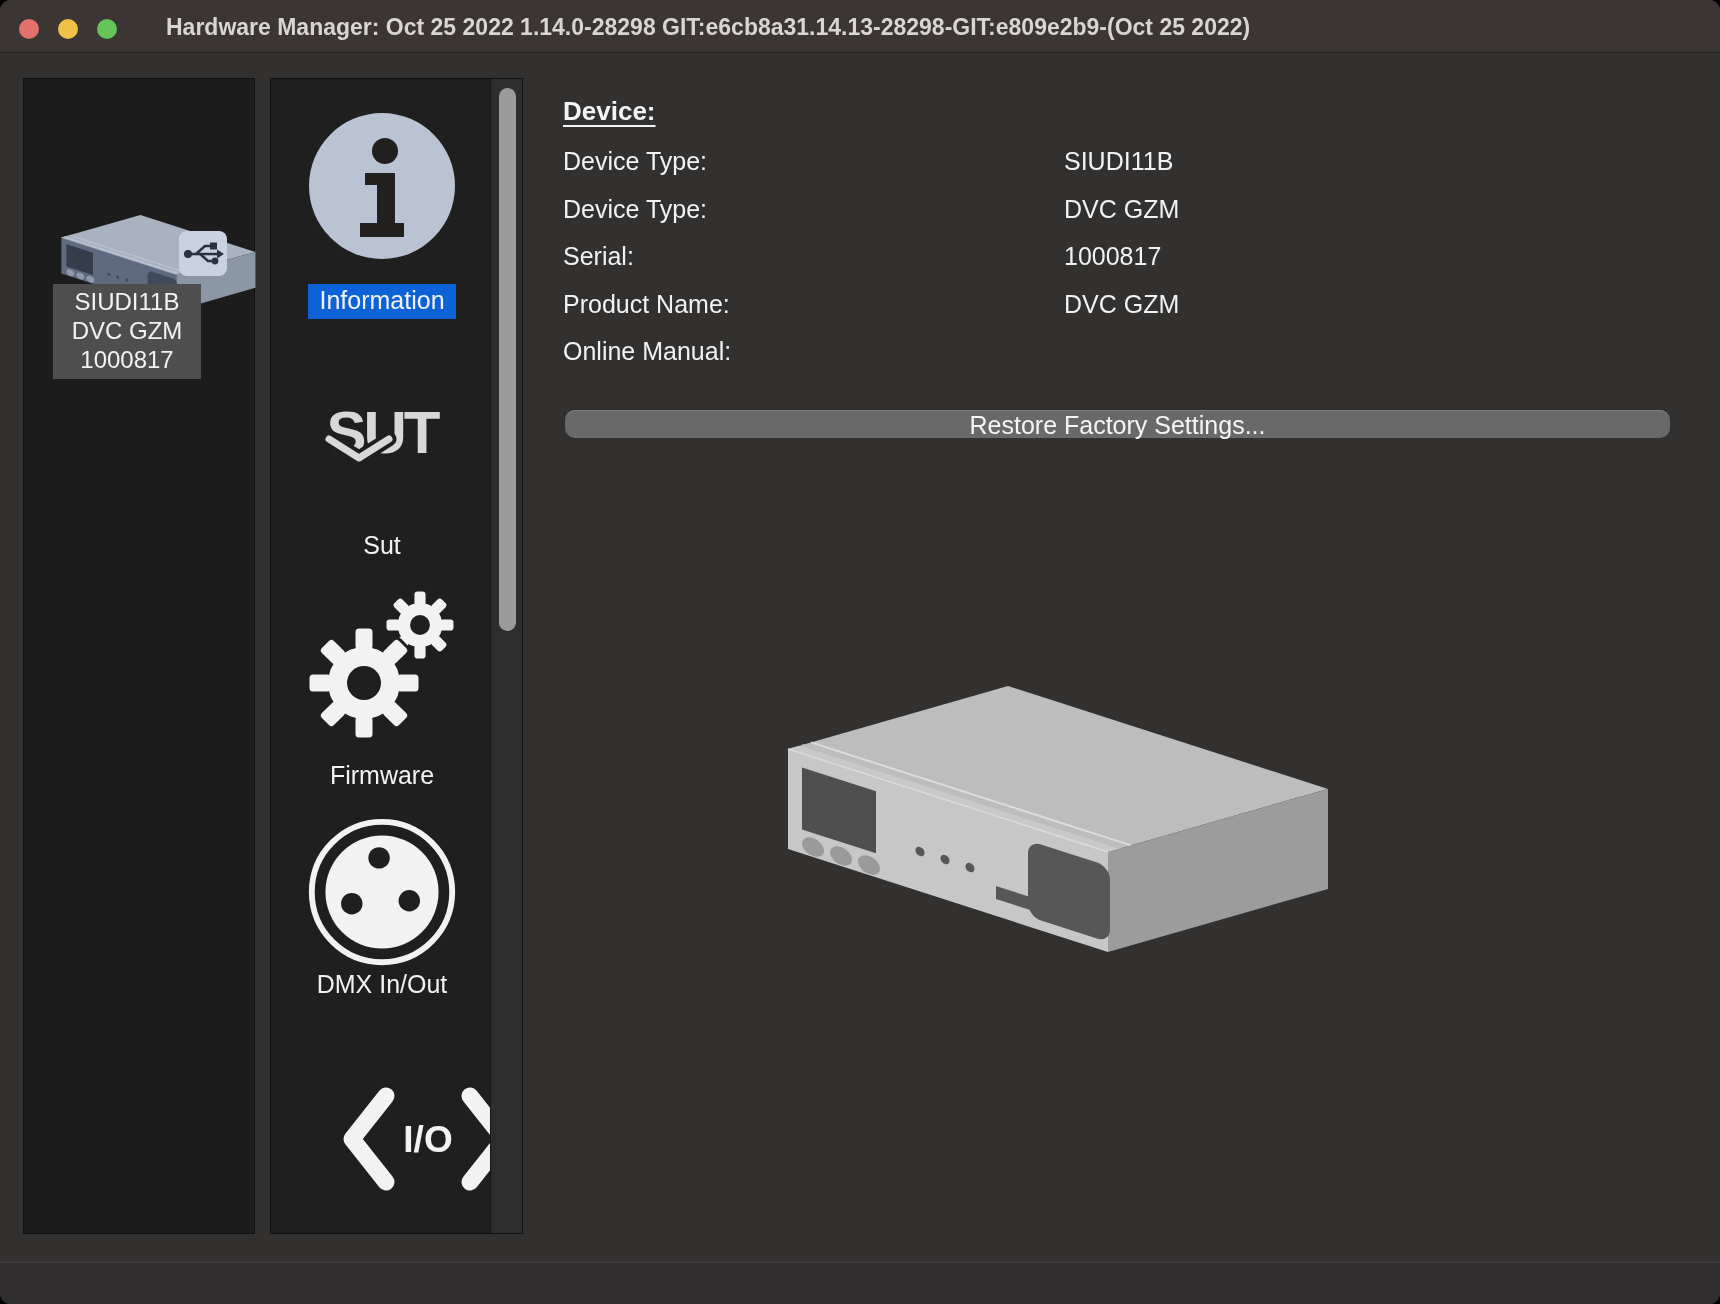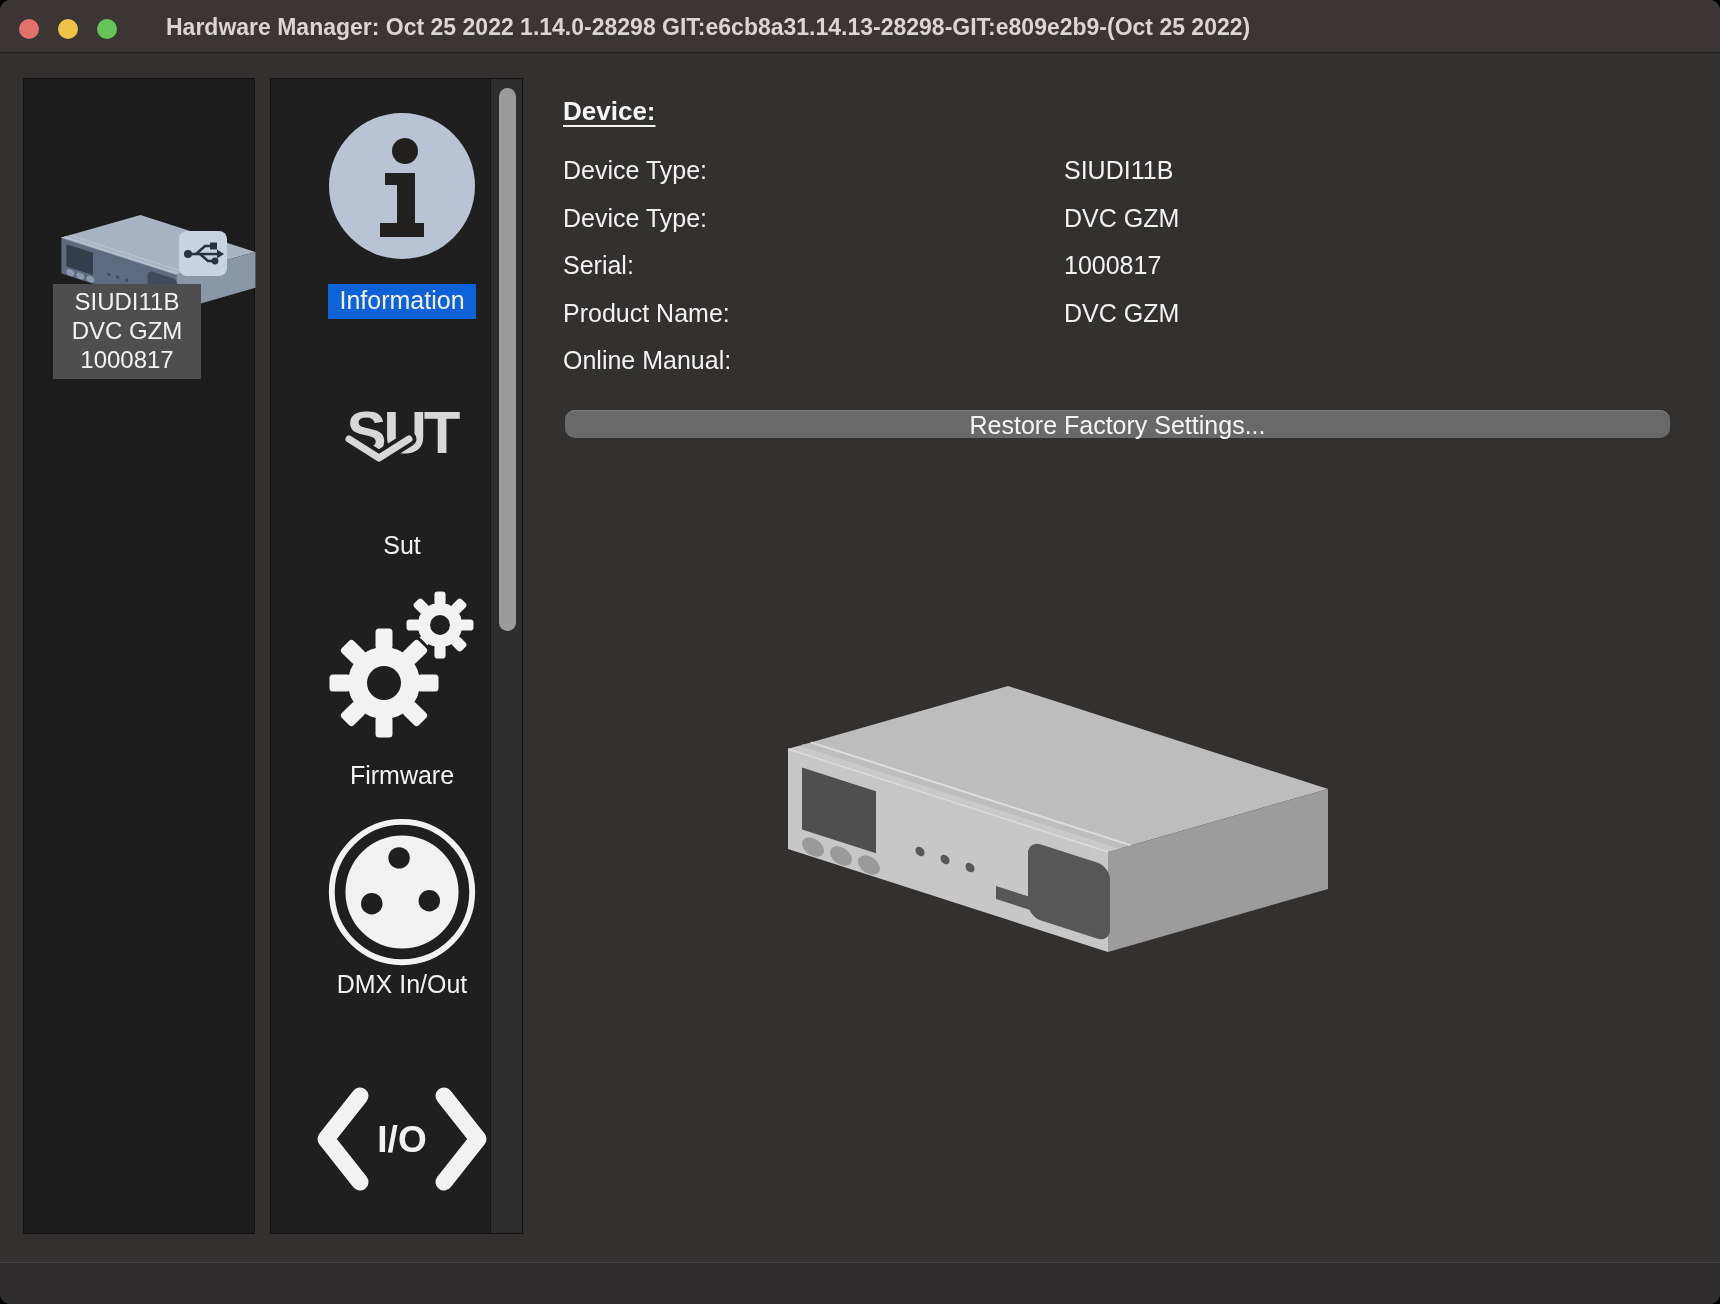--- a/index.html
+++ b/index.html
@@ -14,31 +14,31 @@
   #title-text{position:absolute;left:166px;top:0;height:52px;line-height:54px;font-size:23px;font-weight:bold;color:#d8d5d3;white-space:nowrap;}
   
   .panel{position:absolute;top:78px;height:1156px;background:#1d1c1c;border:1px solid #131212;box-sizing:border-box;}
   #device-list-panel{left:23px;width:232px;}
   #menu-panel{left:270px;width:253px;background:#201f1f;}
   
   #thumb-svg{position:absolute;left:5px;top:110px;}
   #usb-badge{position:absolute;left:155px;top:152px;width:48px;height:45px;}
   #device-label{position:absolute;left:29px;top:205px;width:148px;background:#4e4e4e;color:#f2f2f2;text-align:center;font-size:24px;line-height:29px;padding:3px 0 5px 0;}
   
-  .menu-item{position:absolute;left:0;width:222px;display:flex;justify-content:center;margin-left:20px;}
+  .menu-item{position:absolute;left:0;width:222px;display:flex;justify-content:center;}
   .menu-label{color:#f2f2f2;font-size:25px;white-space:nowrap;}
   .menu-label.selected{background:#0e62d8;padding:2px 11px 4px 11px;}
   
   #menu-scroll-track{position:absolute;right:0;top:0;width:31px;height:100%;background:#2e2d2d;border-left:1px solid #151515;}
   #menu-scroll-thumb{position:absolute;left:8px;top:9px;width:17px;height:543px;border-radius:9px;background:#9b9b9b;}
   
   #main{position:absolute;left:524px;top:78px;width:1196px;height:1156px;}
   #section-heading{position:absolute;left:39px;top:18px;font-size:26px;font-weight:bold;color:#f4f4f4;text-decoration:underline;text-underline-offset:5px;}
   #info-rows{position:absolute;left:39px;top:69px;width:1120px;}
-  .info-row{height:47.5px;display:flex;align-items:center;font-size:25px;color:#f2f2f2;}
+  .info-row{height:47.5px;display:flex;font-size:25px;color:#f2f2f2;}
   .info-row .val{position:absolute;left:501px;}
   .info-row{position:relative;}
   #restore-btn{position:absolute;left:41px;top:332px;width:1105px;height:28px;background:#696969;border:none;border-radius:10px;color:#f5f5f5;font-size:25px;font-family:"Liberation Sans",sans-serif;box-shadow:inset 0 1px 0 #7d7d7d;}
   #main-device-svg{position:absolute;left:174px;top:536px;}
   
   #footer{position:absolute;left:0;top:1262px;width:100%;height:42px;background:#2f2d2d;border-top:1px solid #413f3f;}
   svg text{font-family:"Liberation Sans",sans-serif;}
 </style>
 </head>
 <body>
@@ -173,21 +173,21 @@
         <circle cx="80" cy="80" r="58" fill="#f2f2f2"></circle>
         <circle cx="77" cy="45" r="11" fill="#201f1f"></circle>
         <circle cx="49" cy="92" r="11" fill="#201f1f"></circle>
         <circle cx="108" cy="89" r="11" fill="#201f1f"></circle>
       </svg>
     </div>
     <div class="menu-item" style="top:891px;">
       <span class="menu-label">DMX In/Out</span>
     </div>
 
-    <div class="menu-item" style="top:1005px;">
+    <div class="menu-item" style="top:1005px;padding-left:46px;">
       <svg width="180" height="110" viewBox="0 0 180 110">
         <path d="M 48,12 L 14,55 L 48,98" fill="none" stroke="#f2f2f2" stroke-width="17" stroke-linecap="round" stroke-linejoin="round"></path>
         <path d="M 132,12 L 166,55 L 132,98" fill="none" stroke="#f2f2f2" stroke-width="17" stroke-linecap="round" stroke-linejoin="round"></path>
         <text x="90" y="68" text-anchor="middle" font-size="37" font-weight="bold" fill="#f2f2f2">I/O</text>
       </svg>
     </div>
 
     <div id="menu-scroll-track">
       <div id="menu-scroll-thumb"></div>
     </div>

